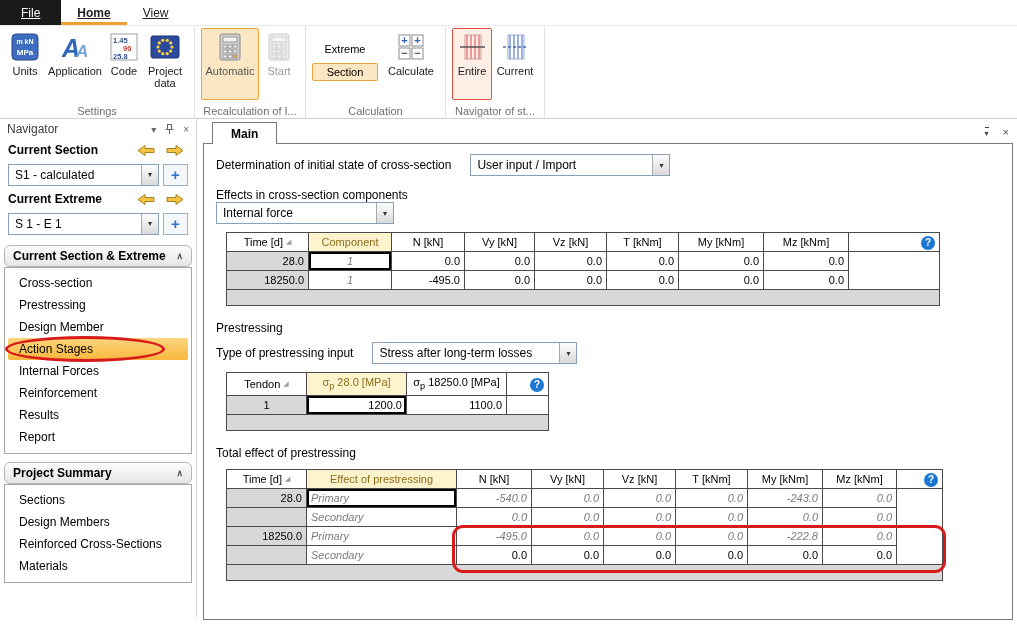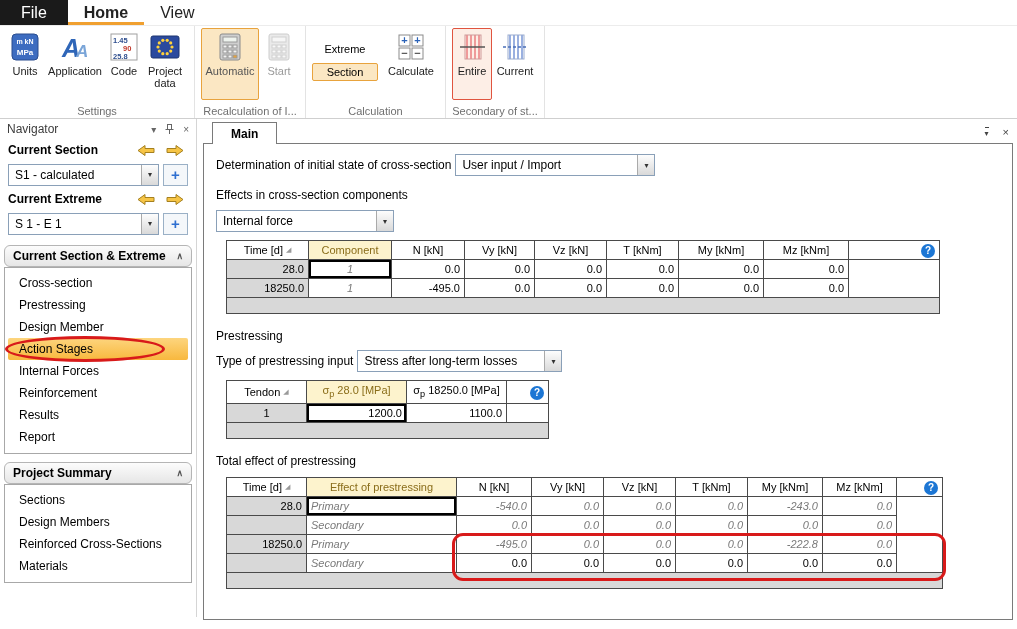--- a/index.html
+++ b/index.html
@@ -6,21 +6,21 @@
   html,body { margin:0; padding:0; }
   body {
     width:1017px; height:629px; position:relative; overflow:hidden;
     background:#ffffff; color:#000;
     font-family:"Liberation Sans", sans-serif; font-size:12px;
   }
 
   
   .tabbar { position:absolute; left:0; top:0; right:0; height:26px; background:#fff;
             border-bottom:1px solid #ececec; display:flex; align-items:stretch; }
-  .tab { padding:0 16px; display:flex; align-items:center; font-size:16px; color:#222; }
+  .tab { padding:0 16px; display:flex; align-items:center; font-size:12px; color:#222;text-decoration:underline; }
   .tab-file { background:#1a1a1a; color:#fff; padding:0 21px; }
   .tab-active { box-shadow: inset 0 -3px 0 #F0A030; font-weight:bold; }
 
   
   .ribbon { position:absolute; left:0; top:26px; right:0; height:93px; background:#fff;
             border-bottom:1px solid #cfcfcf; display:flex; }
   .rgroup { position:relative; display:flex; align-items:flex-start; padding:2px 6px 16px 6px;
             border-right:1px solid #e3e3e3; }
   .rgroup-label { position:absolute; bottom:1px; left:0; right:0; text-align:center;
                   font-size:11px; color:#6f6f6f; white-space:nowrap; overflow:hidden; }
@@ -69,21 +69,21 @@
 
   
   .main-tab { position:absolute; left:212px; top:122px; height:22px; padding:0 18px;
               background:#fff; border:1px solid #7a7a7a; border-bottom:none;
               display:flex; align-items:center; font-weight:bold; z-index:3; }
   .main-icons { position:absolute; right:8px; top:126px; display:flex; gap:14px; align-items:center;
                 color:#444; z-index:3; font-size:11px; }
   .dockicon { border-top:1.5px solid #444; font-size:8px; line-height:9px; padding-top:1px; }
   .main-panel { position:absolute; left:203px; top:143px; width:810px; height:477px;
                 border:1px solid #7a7a7a; background:#fff; padding:10px 12px; overflow:hidden; }
-  .inline-row { display:flex; align-items:center; gap:4px; }
+  .inline-row { display:flex; align-items:center; gap:19px; }
   .lbl { font-size:12px; }
   .w200 { width:200px;justify-content:center; } .w178 { width:178px; } .w205 { width:205px; }
 
   
   .grid { border-collapse:collapse; table-layout:fixed; font-size:11px; margin-left:10px; background:#fff; }
   .grid th, .grid td { border:1px solid #4a4a4a; height:19px; line-height:18px; padding:0 4px;
                        overflow:hidden; white-space:nowrap; background:#fff; }
   .grid th { font-weight:normal; text-align:center; }
   th.cur { background:#fdf3cd; color:#8a6d1a; }
   td.time { background:#d8d8d8; text-align:right;margin-left:15px; }
@@ -232,21 +232,21 @@
       <svg width="30" height="30" viewBox="0 0 30 30">
         <line x1="10" y1="3" x2="10" y2="27" stroke="#9ab0e0" stroke-width="2"></line>
         <line x1="14" y1="3" x2="14" y2="27" stroke="#9ab0e0" stroke-width="2"></line>
         <line x1="18" y1="3" x2="18" y2="27" stroke="#9ab0e0" stroke-width="2"></line>
         <line x1="22" y1="3" x2="22" y2="27" stroke="#9ab0e0" stroke-width="2"></line>
         <rect x="8" y="3" width="16" height="24" fill="none" stroke="#9aaccf"></rect>
         <line x1="3" y1="15" x2="28" y2="15" stroke="#4a6fb8" stroke-width="1.5" stroke-dasharray="3 2"></line>
       </svg>
       <span class="blabel">Current</span>
     </div>
-    <div class="rgroup-label">Secondary of st...</div>
+    <div class="rgroup-label">Navigator of st...</div>
   </div>
 
   <div style="flex:1"></div>
 </div>
 
 <div class="nav">
   <div class="nav-header">
     <span>Navigator</span>
     <span class="nav-hicons">
       <span>▾</span>
@@ -356,21 +356,21 @@
     <div class="combo w200">
       <div class="combo-label">User input / Import</div>
       <div class="combo-btn">
           <span>▾</span>
         </div>
     </div>
   </div>
 
   <div class="lbl" style="margin-top:12px">Effects in cross-section components</div>
 
-  <div class="combo w178" style="margin-top:8px">
+  <div class="combo w178" style="">
     <div class="combo-label">Internal force</div>
     <div class="combo-btn">
         <span>▾</span>
       </div>
   </div>
 
   
   <table class="grid" style="margin-top:8px">
     <colgroup>
       <col style="width:82px">

